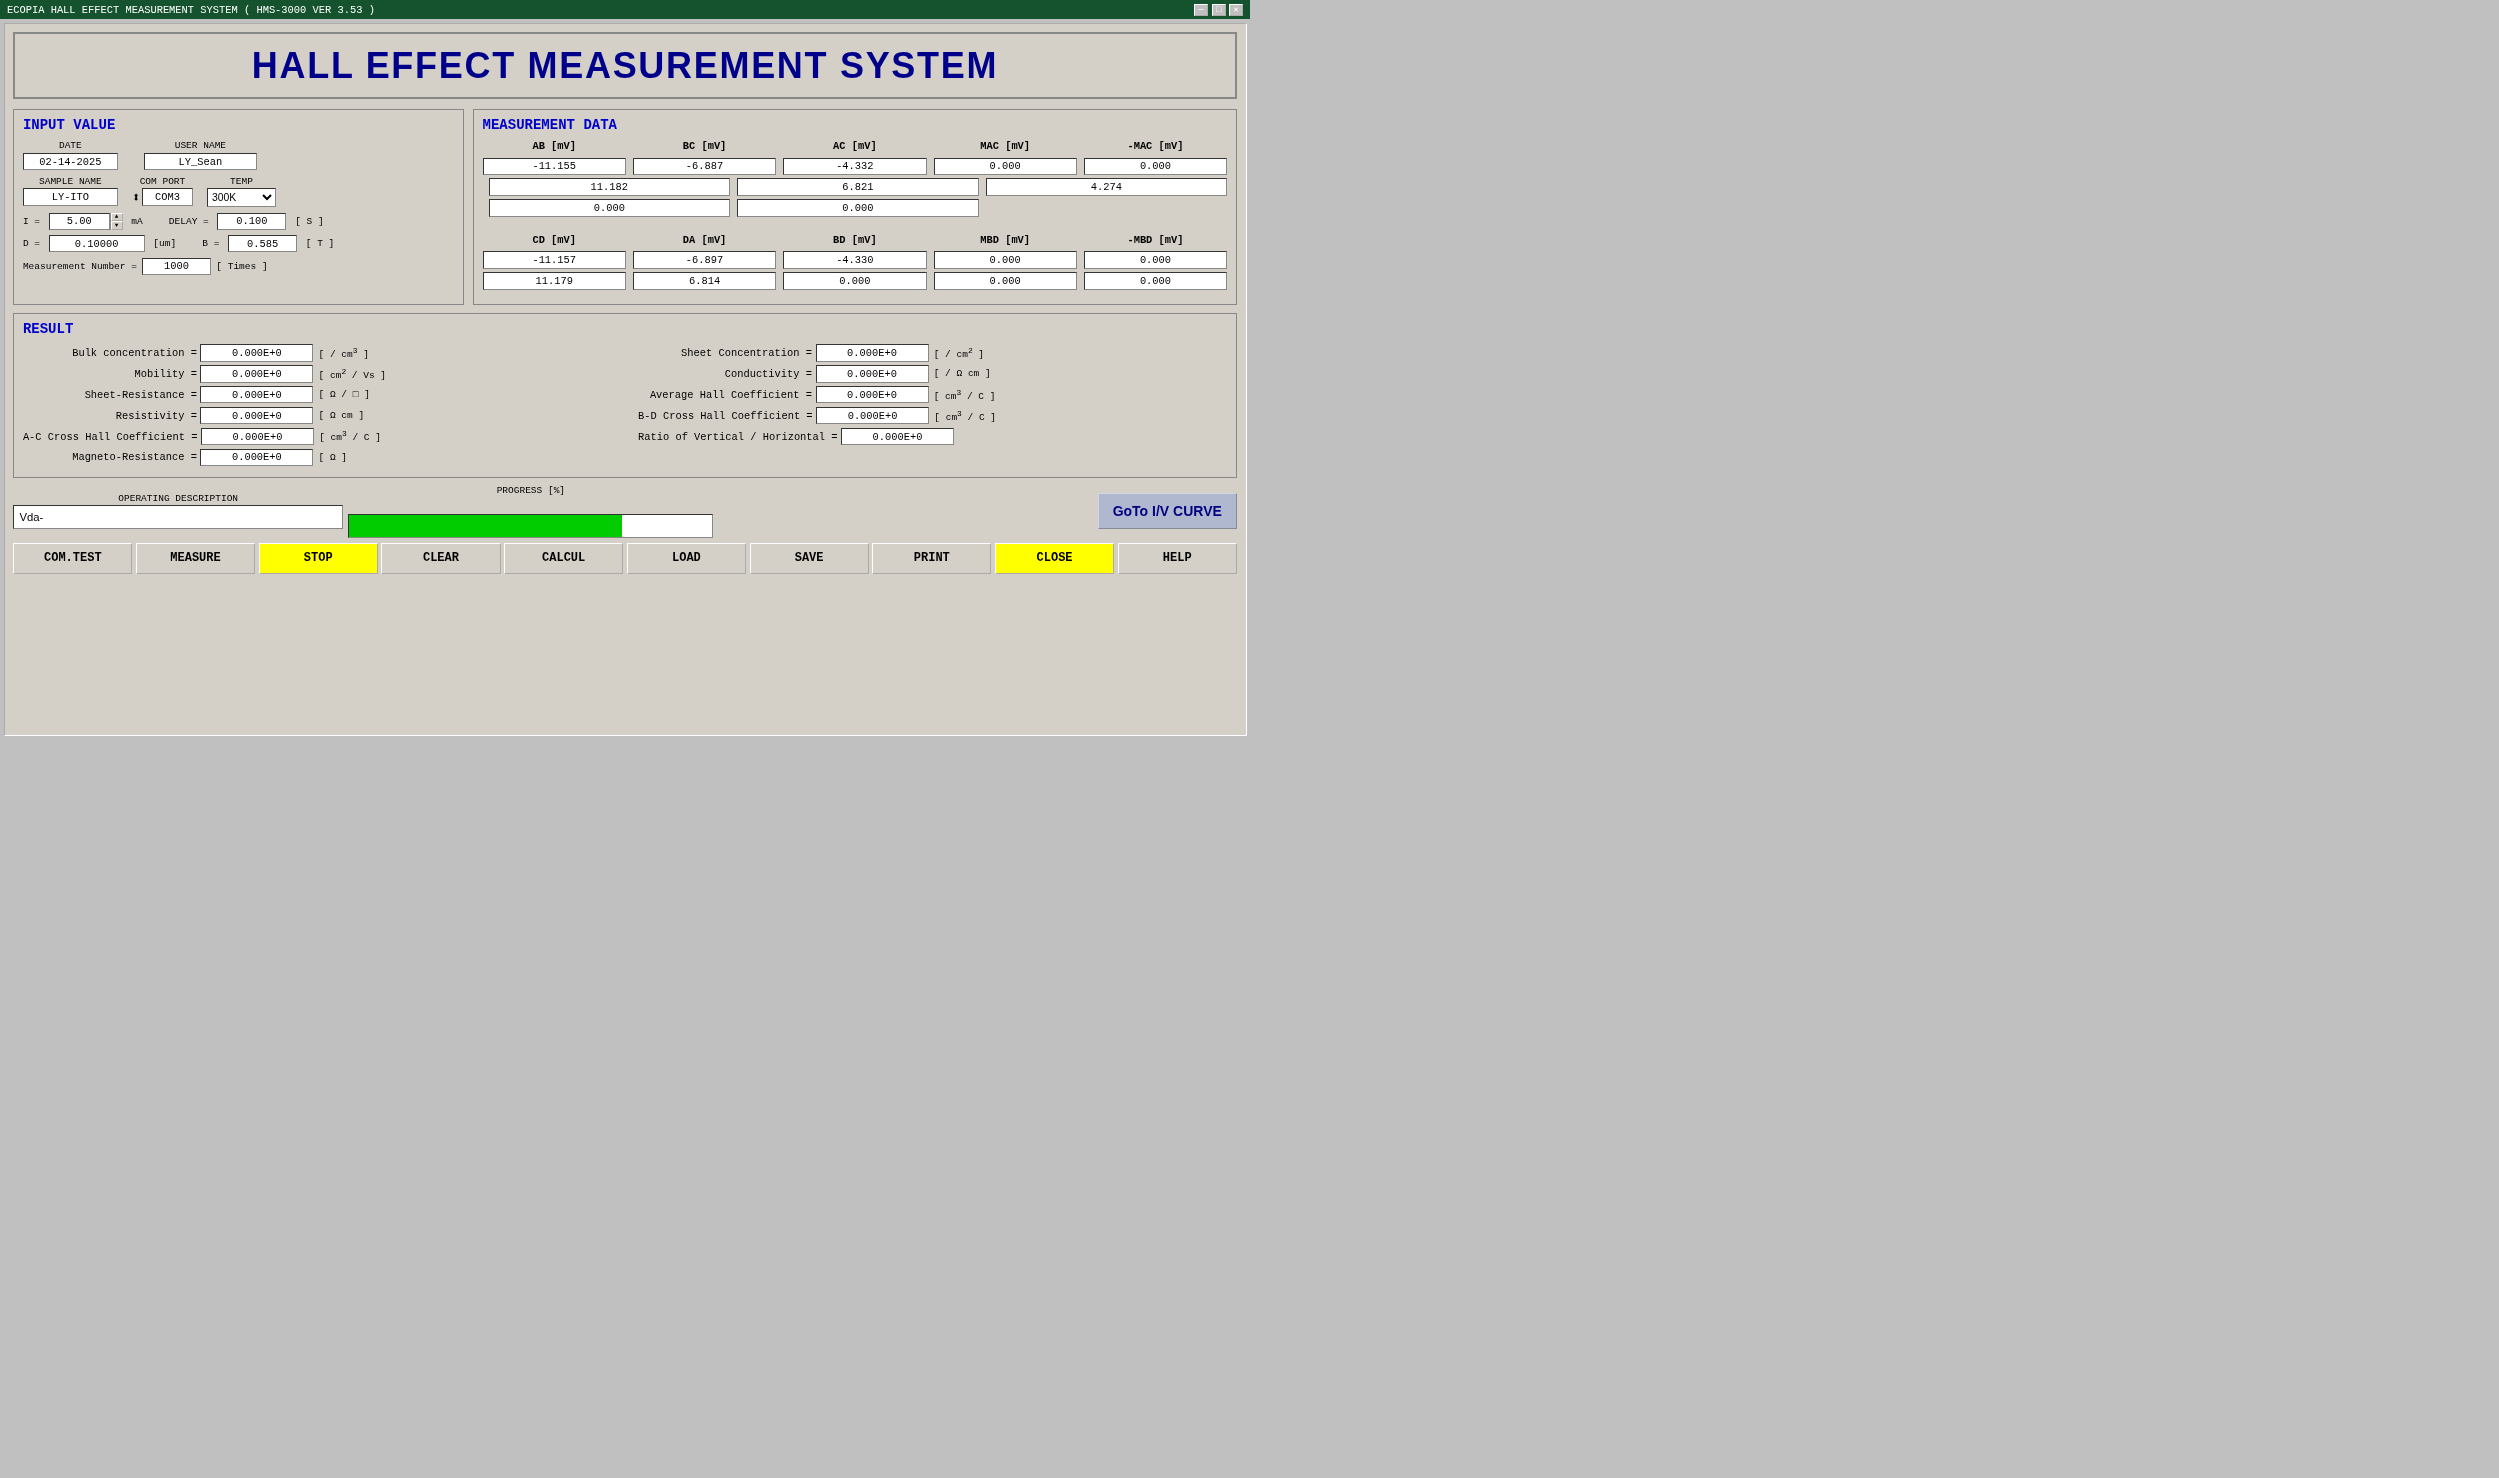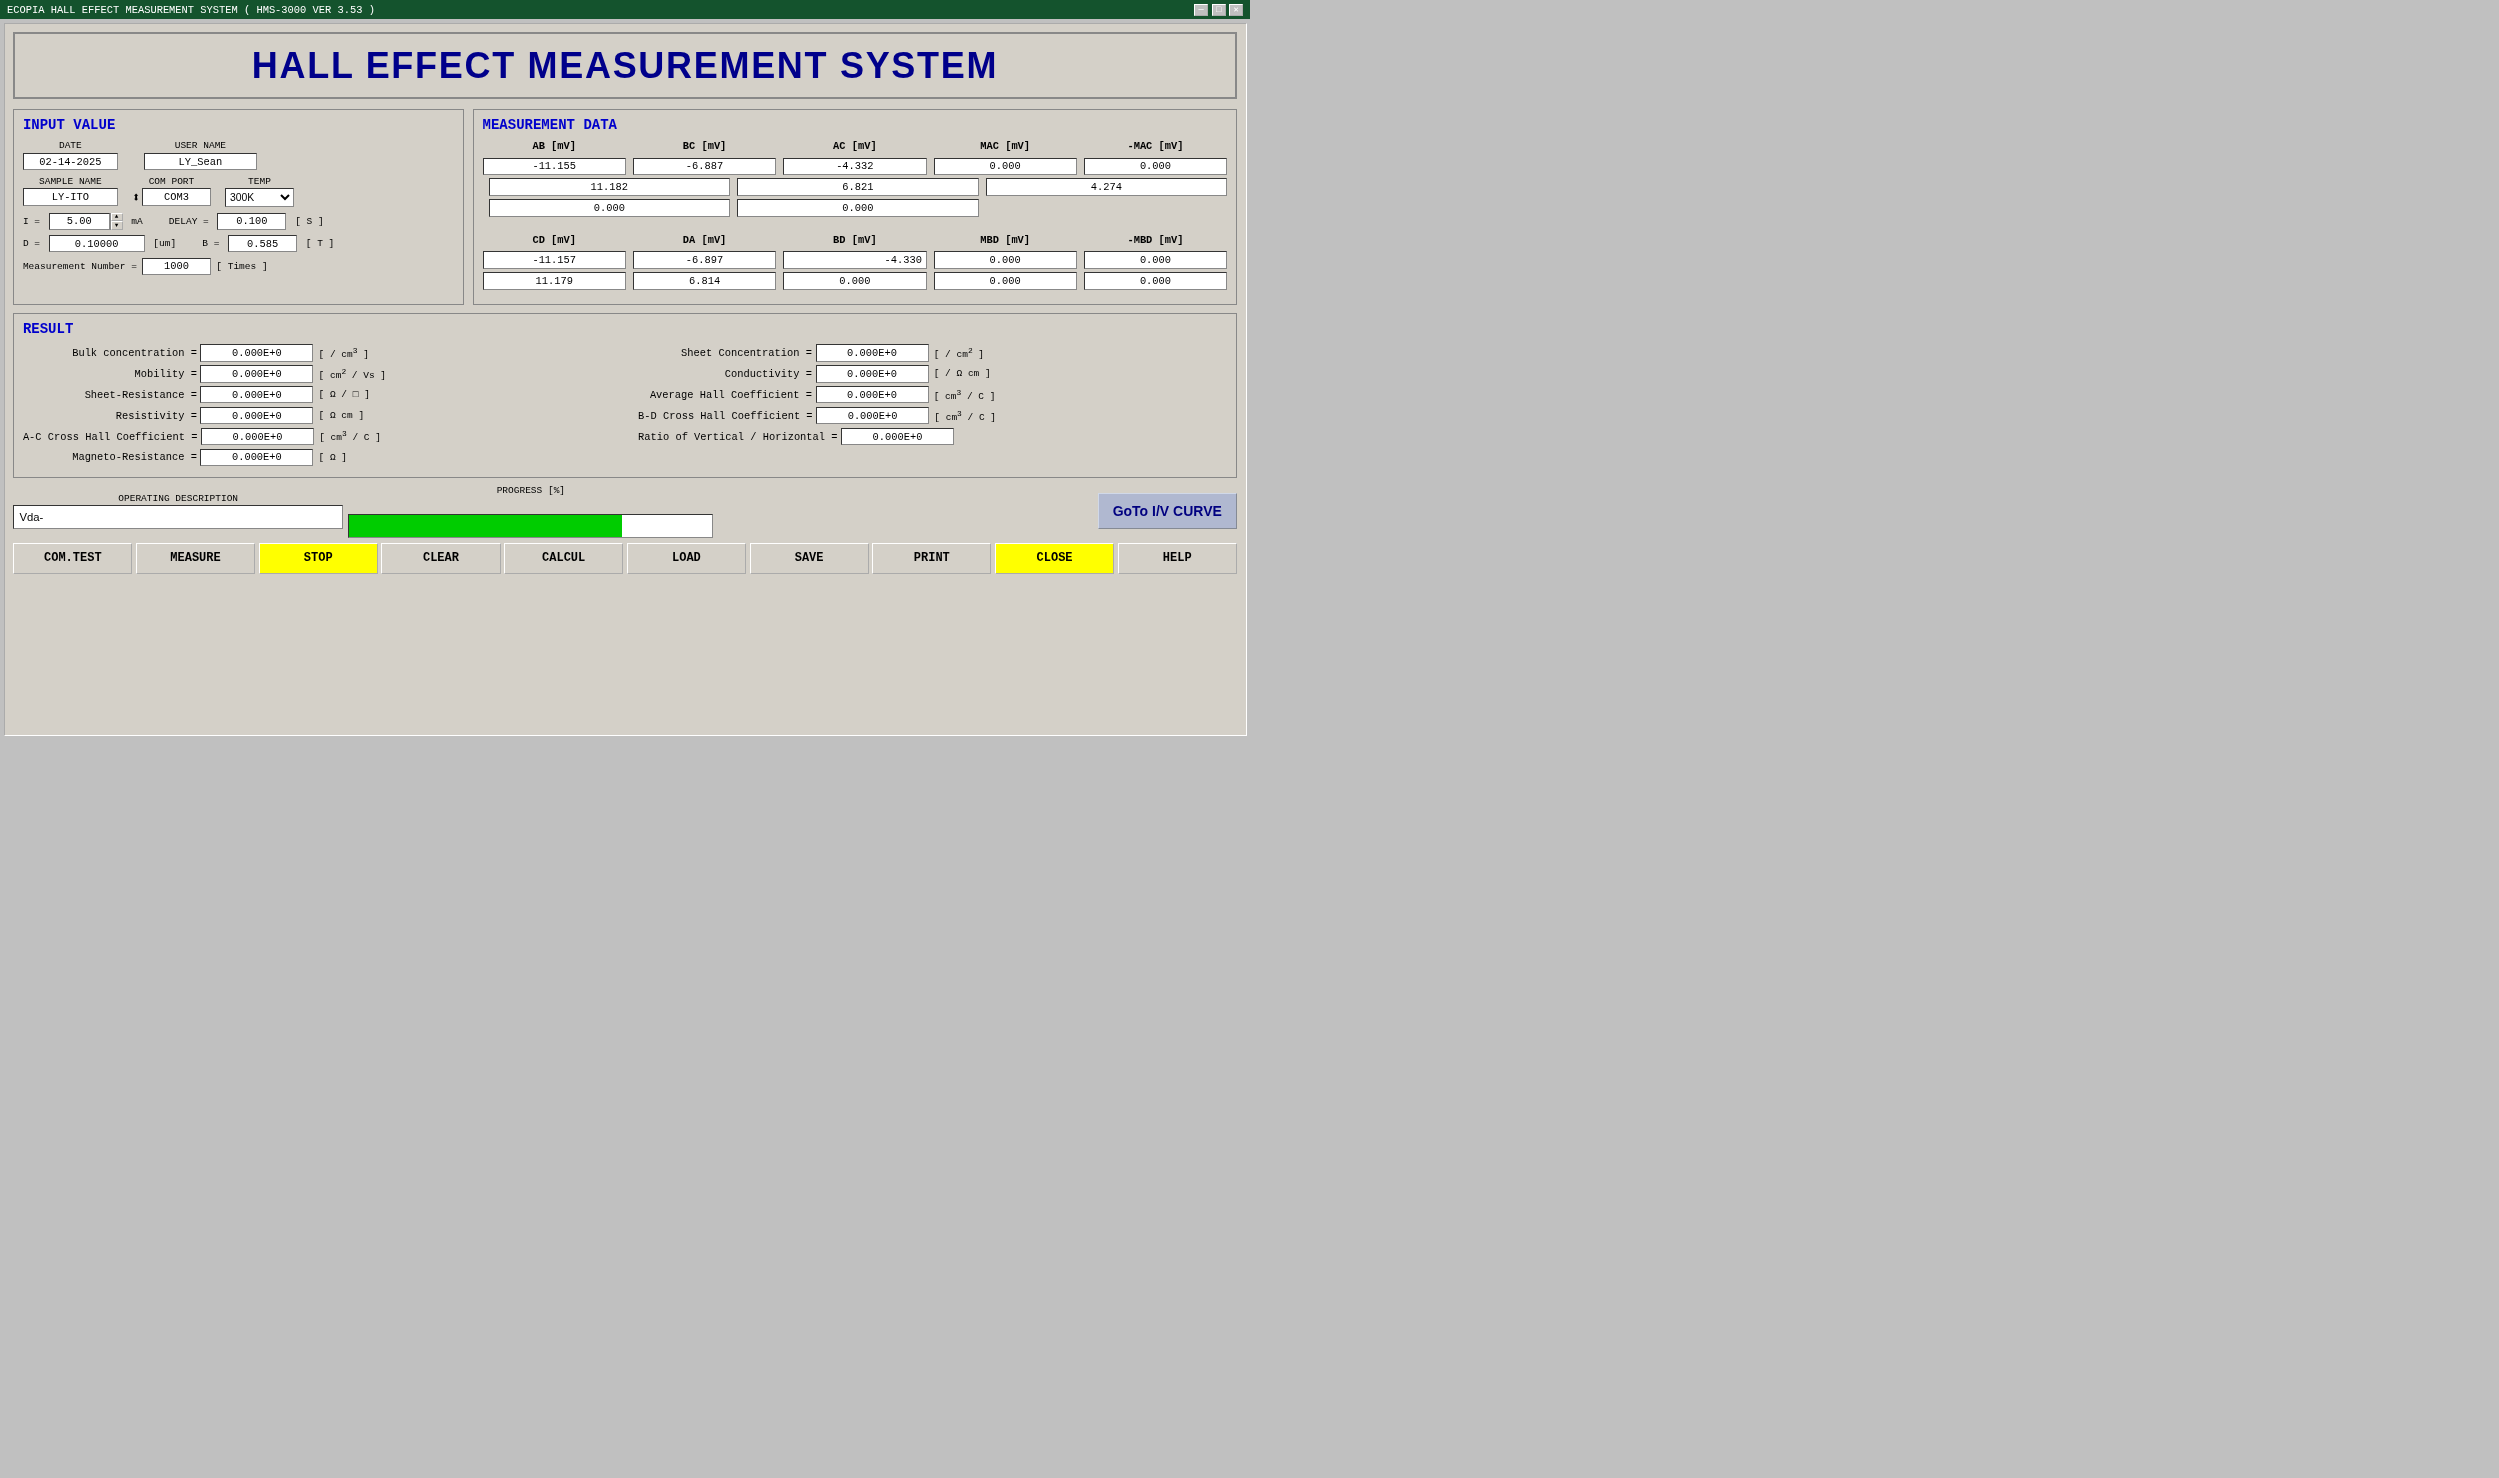--- a/index.html
+++ b/index.html
@@ -93,21 +93,21 @@
       border: 0.9px inset #888;
       height: 17.4px;
       padding: 0.9px 3.5px;
       font-family: 'Courier New', monospace;
       font-size: 10.4px;
       text-align: center;
     }
     .date-input { width: 95px; }
     .username-input { width: 113px; }
     .sample-input { width: 95px; }
-    .com-input { width: 69px; }
+    .com-input { width: 51px; }
     .temp-select {
       width: 69px;
       height: 19px;
       background: white;
       border: 0.9px inset #888;
       font-size: 10.4px;
     }
     .current-input { width: 69px; }
     .delay-input { width: 69px; }
     .d-input { width: 96px; }
@@ -365,21 +365,21 @@
         <div style="display:grid; grid-template-columns: repeat(5,1fr); gap:3.5px 7px; margin-bottom:3.5px;">
           <div class="mdata-col-header">CD [mV]</div>
           <div class="mdata-col-header">DA [mV]</div>
           <div class="mdata-col-header">BD [mV]</div>
           <div class="mdata-col-header">MBD [mV]</div>
           <div class="mdata-col-header">-MBD [mV]</div>
         </div>
         <div style="display:grid; grid-template-columns: repeat(5,1fr); gap:3.5px 7px; margin-bottom:3.5px;">
           <input class="text-input" style="width: 100%;" type="text" value="-11.157">
           <input class="text-input" style="width: 100%;" type="text" value="-6.897">
-          <input class="text-input" style="width: 100%; text-align: right;" type="text" value="-4.330">
+          <input class="text-input" style="width: 100%;" type="text" value="-4.330">
           <input class="text-input" style="width: 100%;" type="text" value="0.000">
           <input class="text-input" style="width: 100%;" type="text" value="0.000">
         </div>
         <div style="display:grid; grid-template-columns: repeat(5,1fr); gap:3.5px 7px;">
           <input class="text-input" style="width: 100%;" type="text" value="11.179">
           <input class="text-input" style="width: 100%;" type="text" value="6.814">
           <input class="text-input" style="width: 100%;" type="text" value="0.000">
           <input class="text-input" style="width: 100%;" type="text" value="0.000">
           <input class="text-input" style="width: 100%;" type="text" value="0.000">
         </div>

